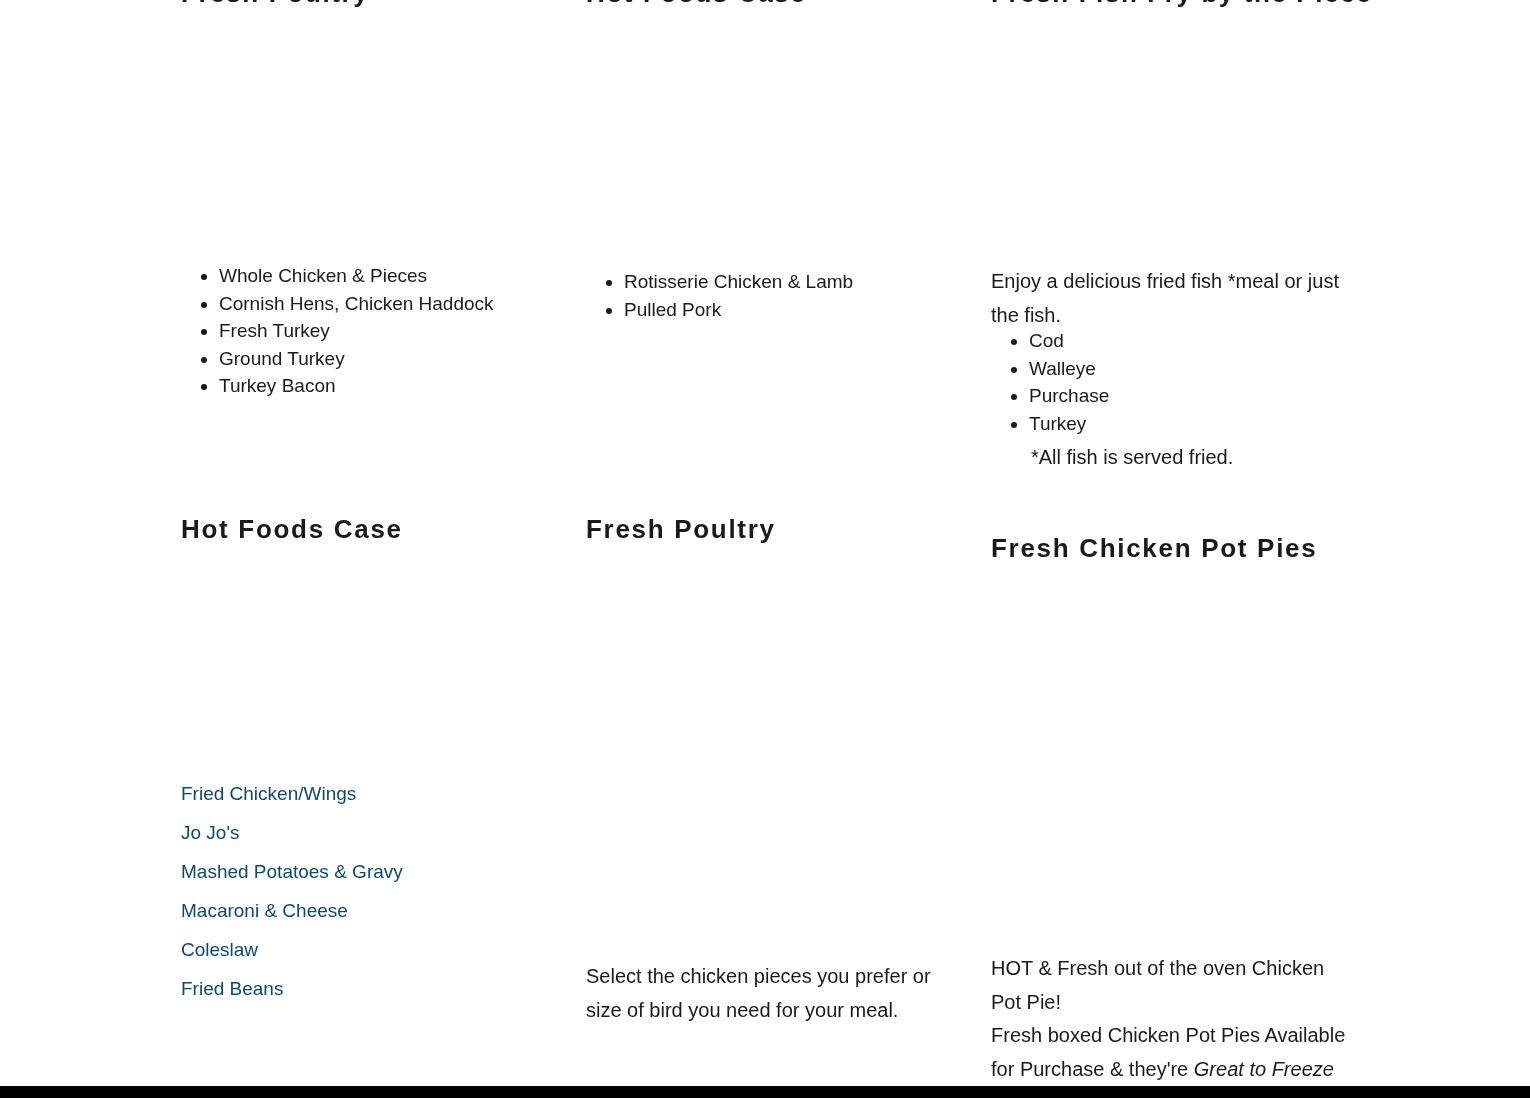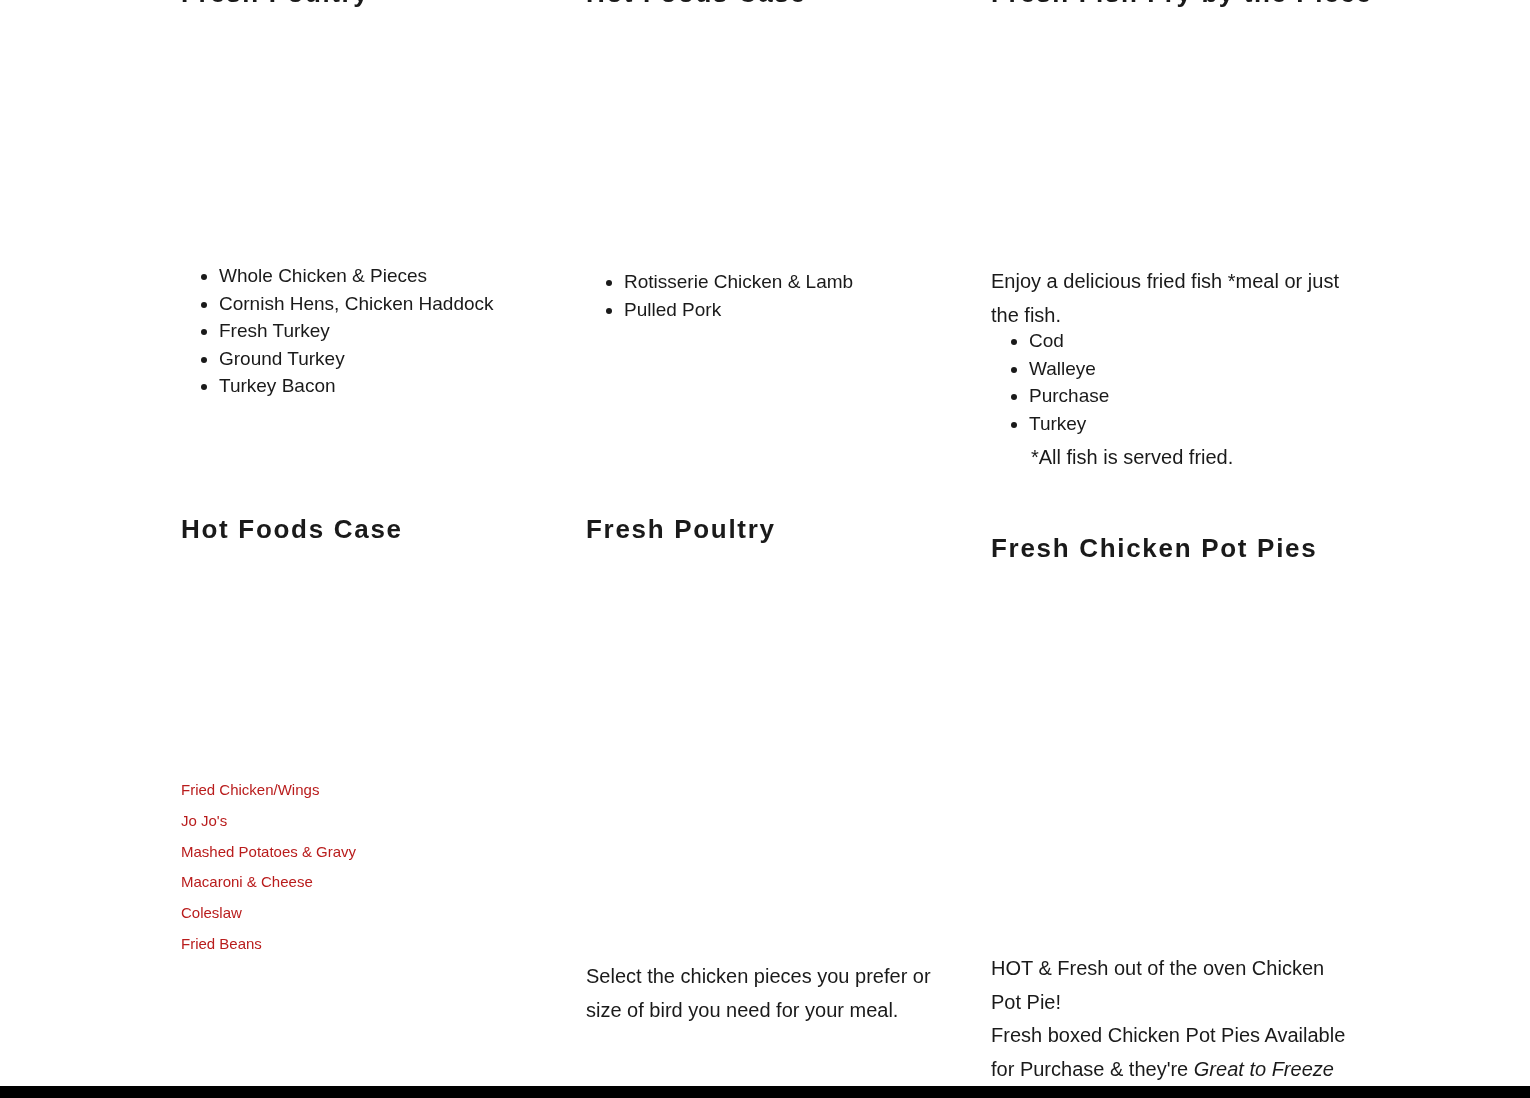--- a/index.html
+++ b/index.html
@@ -83,23 +83,23 @@
     letter-spacing: 1.7px;
     color: #1a1a1a;
   }
 
   .plain-list {
     margin: 0;
     padding: 0;
     list-style: none;
   }
   .plain-list li {
-    font-size: 15px;
+    font-size: 19px;
     line-height: 2.05;
-    color: #b91c1c;
+    color: #0c4a6e;
   }
 
   .italic { font-style: italic; }
 
   .footer-bar {
     position: absolute;
     left: 0;
     bottom: 0;
     width: 1530px;
     height: 12px;

